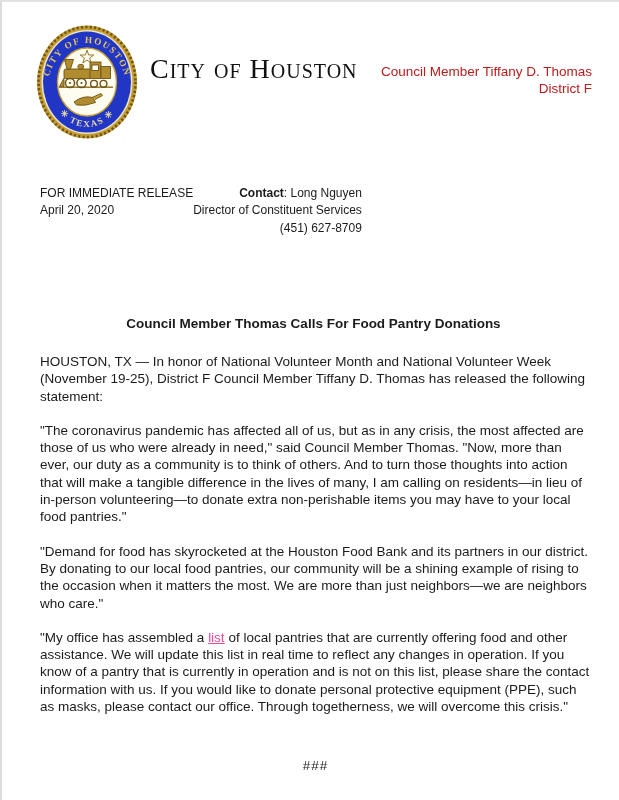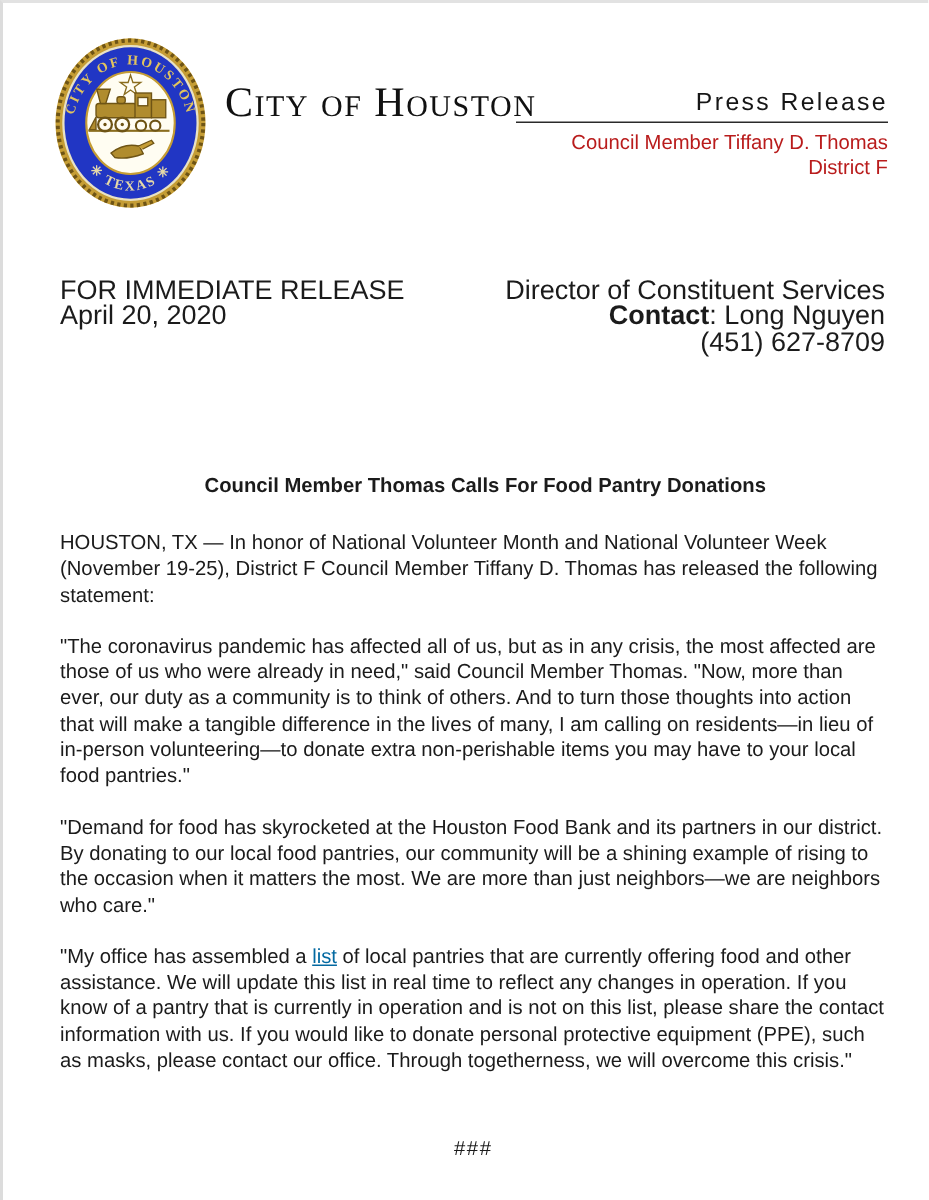--- a/index.html
+++ b/index.html
@@ -26,37 +26,37 @@
   .pr-block { position:absolute; top:57px; right:27px; width:248px; text-align:right; }
   .pr-title {
     font-size:16.5px; letter-spacing:1.6px; color:#161616;
     padding-bottom:3px; border-bottom:1.6px solid #2a2a2a;
   }
   .pr-byline, .pr-district { font-size:13.5px; line-height:17px; color:#b91c1c; }
   .pr-byline { margin-top:4px; }
   
   .release-row {
     position:absolute; top:183px; left:38px; right:29px;
-    display:flex; justify-content:space-between;
-    font-size:18px; line-height:17.3px;
+    display:flex; 
+    font-size:12px; line-height:17.3px;
   }
   .release-left  { text-align:left; }
   .release-right { text-align:right; }
   .release-right b { font-weight:bold; }
   
   .headline {
-    position:absolute; top:314px; left:46px; width:551px;
+    position:absolute; top:314px; left:36px; width:551px;
     text-align:center; font-weight:bold; font-size:13.5px;
   }
   .body-text {
     position:absolute; top:351px; left:38px; width:551px;
     font-size:13.5px; line-height:17.3px;
   }
   .body-text p { margin:0 0 17px 0; }
-  .inline-link { color:#0369a1; text-decoration:underline; cursor:pointer; }
+  .inline-link { color:#ec4899; text-decoration:underline; cursor:pointer; }
   .end-mark {
     position:absolute; top:756px; left:38px; width:551px;
     text-align:center; font-size:13.5px; letter-spacing:1px;
   }
 </style>
 </head>
 <body>
 
 <div class="page">
 
@@ -106,33 +106,32 @@
       <g stroke="#6e5415" stroke-width="0.9" fill="#b08c2e">
         <path d="M 38,78 Q 47,71 57,73.5 L 59.5,78.5 Q 49,82.5 40.5,81 Z"></path>
         <path d="M 56,73.5 L 65,69.5 L 66.5,71.5 L 59,75.5" fill="#c59d35"></path>
       </g>
     </svg>
   </div>
 
   <div class="org-title">City of Houston</div>
 
   <div class="pr-block">
-    <div class="pr-title">Press Release</div>
     <div class="pr-byline">Council Member Tiffany D. Thomas</div>
     <div class="pr-district">District F</div>
   </div>
 
   <div class="release-row">
     <div class="release-left">
       <div>FOR IMMEDIATE RELEASE</div>
       <div>April 20, 2020</div>
     </div>
     <div class="release-right">
+      <div><b>Contact</b><span>: Long Nguyen</span></div>
       <div>Director of Constituent Services</div>
-      <div><b>Contact</b><span>: Long Nguyen</span></div>
       <div>(451) 627-8709</div>
     </div>
   </div>
 
   <div class="headline">Council Member Thomas Calls For Food Pantry Donations</div>
 
   <div class="body-text">
     <p>HOUSTON, TX — In honor of National Volunteer Month and National Volunteer Week (November 19-25), District F Council Member Tiffany D. Thomas has released the following statement:</p>
     <p>"The coronavirus pandemic has affected all of us, but as in any crisis, the most affected are those of us who were already in need," said Council Member Thomas. "Now, more than ever, our duty as a community is to think of others. And to turn those thoughts into action that will make a tangible difference in the lives of many, I am calling on residents—in lieu of in-person volunteering—to donate extra non-perishable items you may have to your local food pantries."</p>
     <p>"Demand for food has skyrocketed at the Houston Food Bank and its partners in our district. By donating to our local food pantries, our community will be a shining example of rising to the occasion when it matters the most. We are more than just neighbors—we are neighbors who care."</p>

